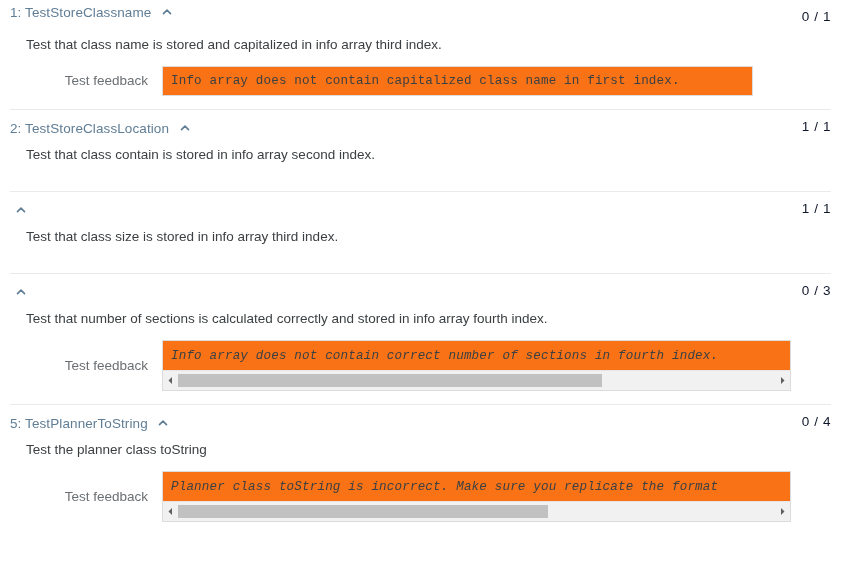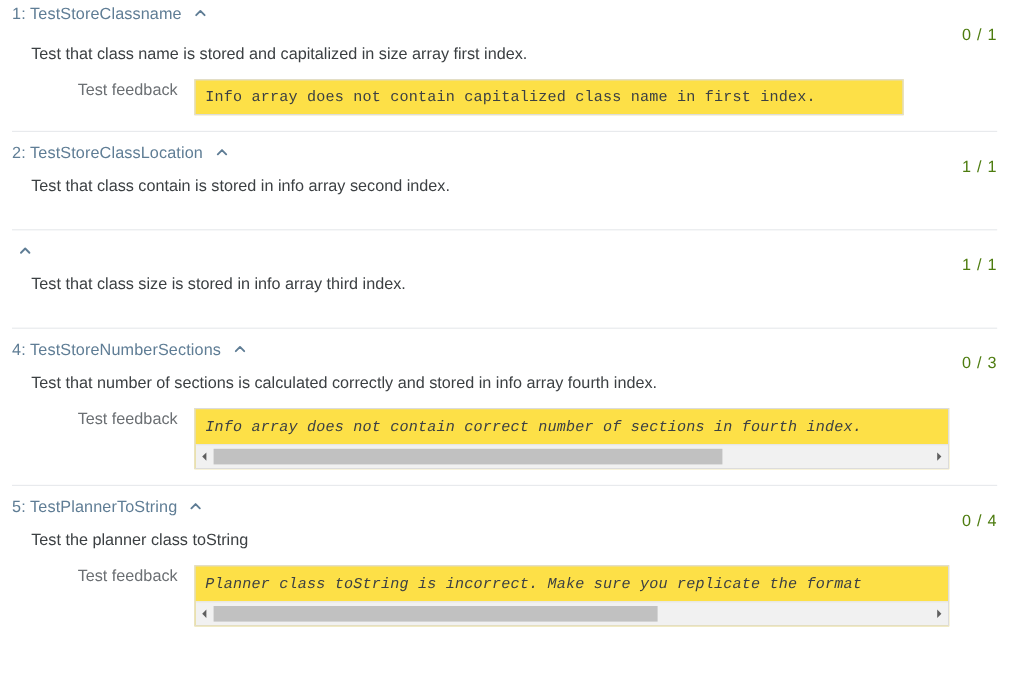--- a/index.html
+++ b/index.html
@@ -50,50 +50,50 @@
     height: 14px;
     vertical-align: middle;
     margin-left: 4px;
     position: relative;
     top: -1px;
   }
   .chevron-icon svg { display: block; }
   .section-score {
     position: absolute;
     right: 10px;
-    top: 21px;
-    font-size: 13.5px;
-    color: #4d7c0f;
+    top: 9px;
+    font-size: 13.5px;
+    color: #0f172a;
     line-height: 16px;
     letter-spacing: 0.6px;
     white-space: nowrap;
   }
   .section-desc {
     font-size: 13.5px;
     color: #3c4043;
     line-height: 18px;
     padding: 14px 10px 0 26px;
   }
   .feedback-row {
     display: flex;
-    align-items: flex-start;
+    align-items: center;
     padding: 12px 0 0 0;
   }
   .feedback-label {
     width: 162px;
     text-align: right;
     font-size: 13.5px;
     color: #6b6f73;
     padding-right: 14px;
     box-sizing: border-box;
     line-height: 18px;
     flex: 0 0 auto;
   }
   .feedback-box {
-    background: #fde047;
+    background: #f97316;
     border: 1px solid #dcdcdc;
     box-sizing: border-box;
     overflow: hidden;
     position: relative;
   }
   .feedback-box.plain {
     width: 591px;
     height: 30px;
   }
   .feedback-box.scrolling {
@@ -157,21 +157,21 @@
   <div class="test-section sec1">
     <div class="section-header">
       <span class="section-title">1: TestStoreClassname</span>
       <span class="chevron-icon">
         <svg width="14" height="14" viewBox="0 0 14 14">
             <path d="M3.5 8.6 L7 5.1 L10.5 8.6" fill="none" stroke="#5f7d95" stroke-width="1.6" stroke-linecap="round" stroke-linejoin="round"></path>
           </svg>
       </span>
       <span class="section-score">0 / 1</span>
     </div>
-    <div class="section-desc">Test that class name is stored and capitalized in size array first index.</div>
+    <div class="section-desc">Test that class name is stored and capitalized in info array third index.</div>
     <div class="feedback-row">
       <div class="feedback-label">Test feedback</div>
       <div class="feedback-box plain">
         <div class="feedback-text">Info array does not contain capitalized class name in first index.</div>
       </div>
     </div>
     <div style="height:13px"></div>
     <div class="section-divider"></div>
   </div>
 
@@ -199,21 +199,20 @@
       </span>
       <span class="section-score">1 / 1</span>
     </div>
     <div class="section-desc">Test that class size is stored in info array third index.</div>
     <div style="height:27px"></div>
     <div class="section-divider"></div>
   </div>
 
   <div class="test-section">
     <div class="section-header">
-      <span class="section-title">4: TestStoreNumberSections</span>
       <span class="chevron-icon">
         <svg width="14" height="14" viewBox="0 0 14 14">
             <path d="M3.5 8.6 L7 5.1 L10.5 8.6" fill="none" stroke="#5f7d95" stroke-width="1.6" stroke-linecap="round" stroke-linejoin="round"></path>
           </svg>
       </span>
       <span class="section-score">0 / 3</span>
     </div>
     <div class="section-desc">Test that number of sections is calculated correctly and stored in info array fourth index.</div>
     <div class="feedback-row">
       <div class="feedback-label">Test feedback</div>

